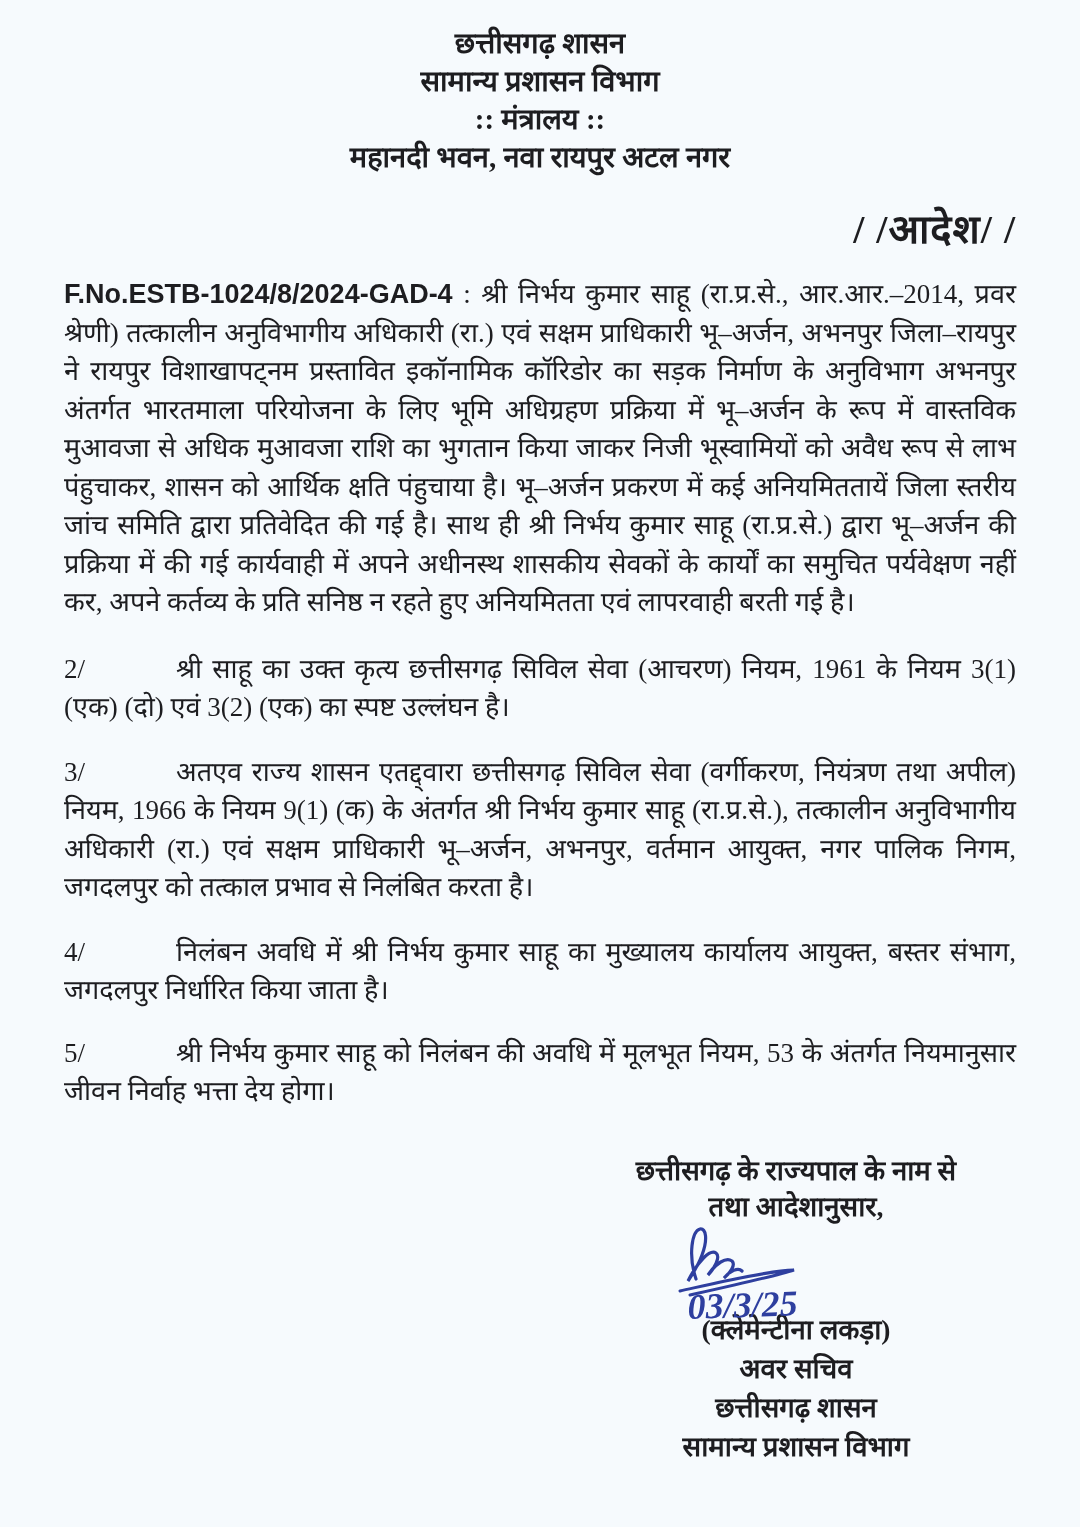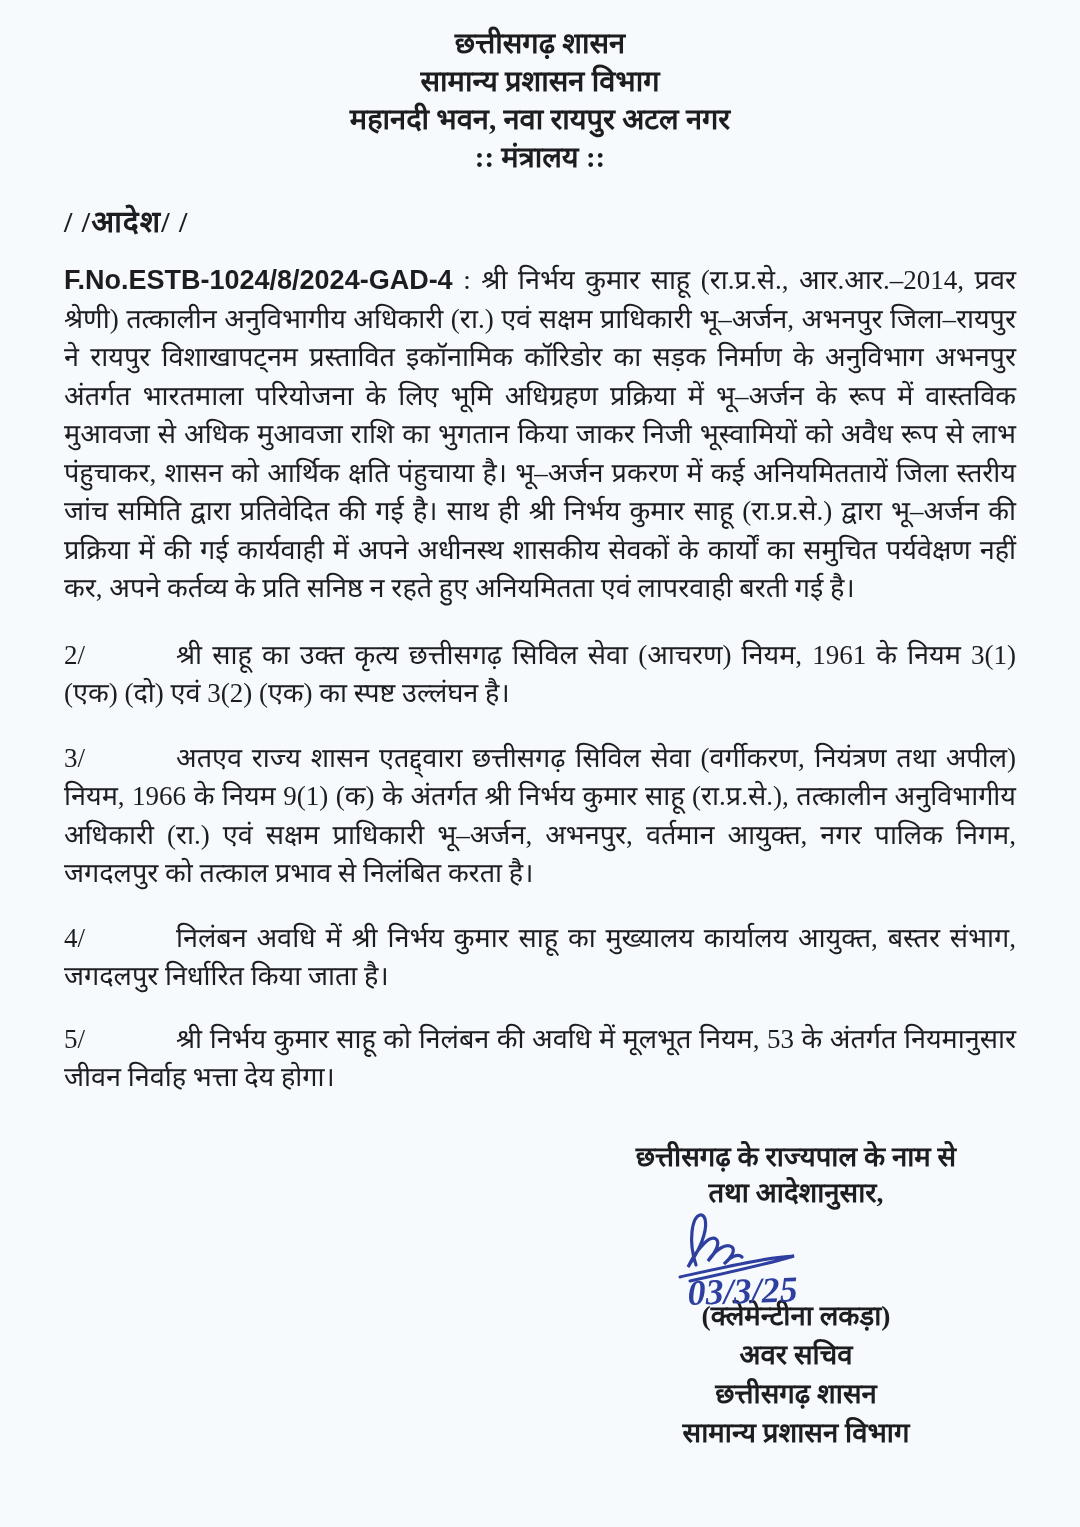--- a/index.html
+++ b/index.html
@@ -23,23 +23,23 @@
   
   .doc-header {
     text-align: center;
     font-weight: bold;
   }
   .doc-header .hline {
     font-size: 29px;
     line-height: 38px;
   }
   .order-title {
-    text-align: left;
+    text-align: right;
     font-weight: bold;
-    font-size: 30px;
+    font-size: 40px;
     margin-top: 24px;
     letter-spacing: 1px;
   }
   .dateline {
     text-align: right;
     font-weight: bold;
     font-size: 27px;
     margin-top: 22px;
     line-height: 34px;
   }
@@ -89,22 +89,22 @@
   .sig-org-2  { line-height: 40px; }
 </style>
 </head>
 <body>
 
 <div class="page">
 
   <div class="doc-header">
     <div class="hline">छत्तीसगढ़ शासन</div>
     <div class="hline">सामान्य प्रशासन विभाग</div>
+    <div class="hline">:: मंत्रालय ::</div>
     <div class="hline">महानदी भवन, नवा रायपुर अटल नगर</div>
-    <div class="hline">:: मंत्रालय ::</div>
   </div>
 
   <div class="order-title">/ /आदेश/ /</div>
 
 
   <p class="para para-1"><span class="ref-no">F.No.ESTB-1024/8/2024-GAD-4</span><span> : </span><span>श्री निर्भय कुमार साहू (रा.प्र.से., आर.आर.–2014, प्रवर श्रेणी) तत्कालीन अनुविभागीय अधिकारी (रा.) एवं सक्षम प्राधिकारी भू–अर्जन, अभनपुर जिला–रायपुर ने रायपुर विशाखापट्नम प्रस्तावित इकॉनामिक कॉरिडोर का सड़क निर्माण के अनुविभाग अभनपुर अंतर्गत भारतमाला परियोजना के लिए भूमि अधिग्रहण प्रक्रिया में भू–अर्जन के रूप में वास्तविक मुआवजा से अधिक मुआवजा राशि का भुगतान किया जाकर निजी भूस्वामियों को अवैध रूप से लाभ पंहुचाकर, शासन को आर्थिक क्षति पंहुचाया है। भू–अर्जन प्रकरण में कई अनियमिततायें जिला स्तरीय जांच समिति द्वारा प्रतिवेदित की गई है। साथ ही श्री निर्भय कुमार साहू (रा.प्र.से.) द्वारा भू–अर्जन की प्रक्रिया में की गई कार्यवाही में अपने अधीनस्थ शासकीय सेवकों के कार्यों का समुचित पर्यवेक्षण नहीं कर, अपने कर्तव्य के प्रति सनिष्ठ न रहते हुए अनियमितता एवं लापरवाही बरती गई है।</span></p>
 
   <p class="para para-2"><span class="para-number">2/</span><span>श्री साहू का उक्त कृत्य छत्तीसगढ़ सिविल सेवा (आचरण) नियम, 1961 के नियम 3(1) (एक) (दो) एवं 3(2) (एक) का स्पष्ट उल्लंघन है।</span></p>
 
   <p class="para para-3"><span class="para-number">3/</span><span>अतएव राज्य शासन एतद्द्वारा छत्तीसगढ़ सिविल सेवा (वर्गीकरण, नियंत्रण तथा अपील) नियम, 1966 के नियम 9(1) (क) के अंतर्गत श्री निर्भय कुमार साहू (रा.प्र.से.), तत्कालीन अनुविभागीय अधिकारी (रा.) एवं सक्षम प्राधिकारी भू–अर्जन, अभनपुर, वर्तमान आयुक्त, नगर पालिक निगम, जगदलपुर को तत्काल प्रभाव से निलंबित करता है।</span></p>

